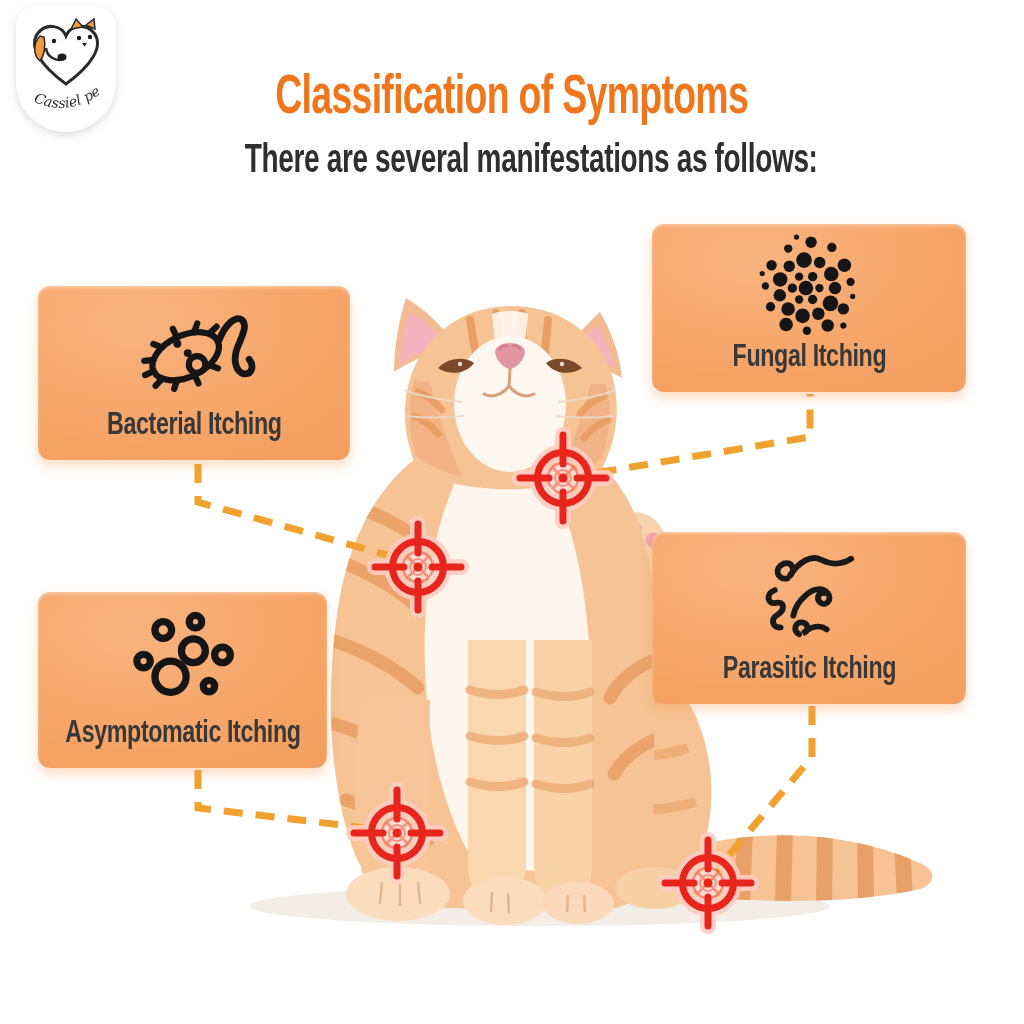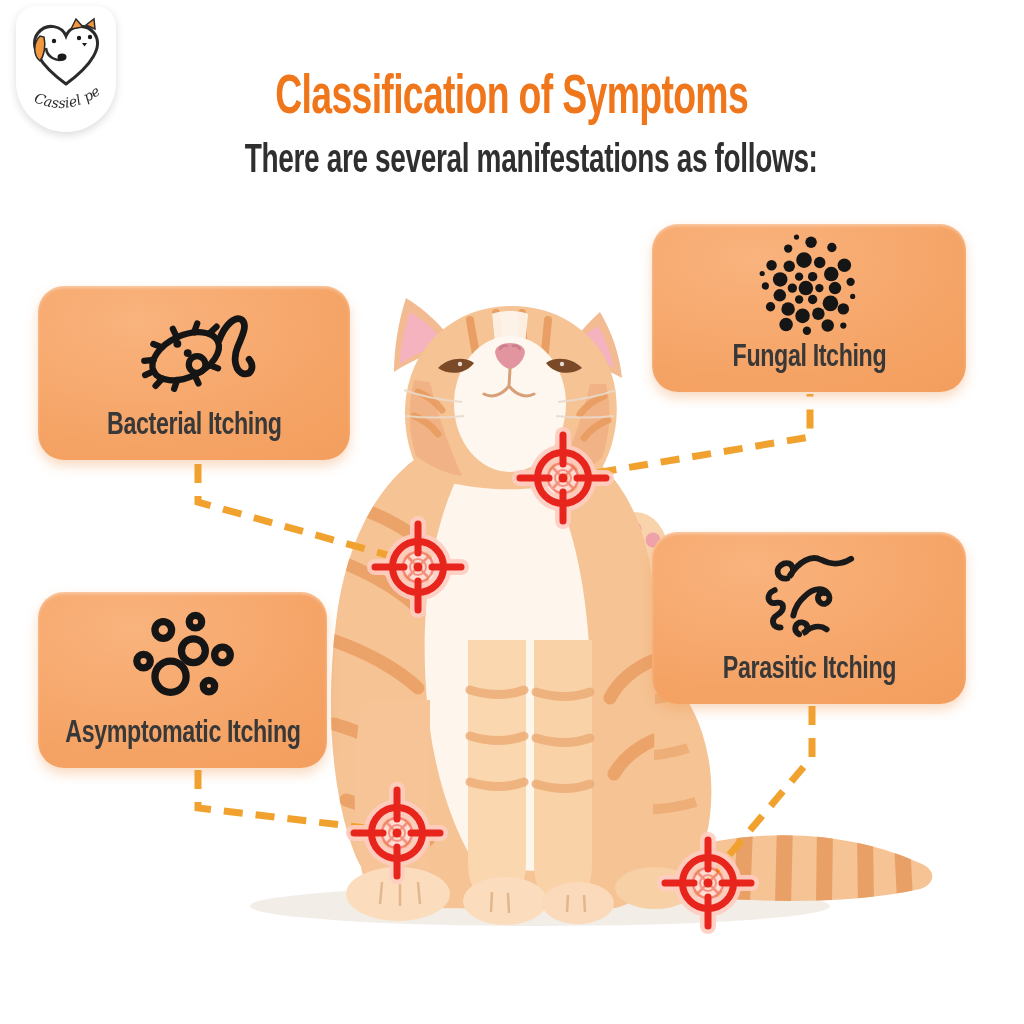--- a/index.html
+++ b/index.html
@@ -22,21 +22,21 @@
   .t-sqz{transform:scaleX(0.68);}
   .s-sqz{transform:scaleX(0.70);}
   .l-sqz{transform:scaleX(0.75);}
 
   
   .logo-badge{position:absolute;left:16px;top:6px;width:100px;height:126px;
       background:#ffffff;border-radius:20px 20px 50px 50px;
       box-shadow:0 3px 8px rgba(0,0,0,0.14);}
 
   
-  .card{position:absolute;border-radius:26px;
+  .card{position:absolute;border-radius:12px;
       background:radial-gradient(130% 130% at 32% 20%, #F9B37D 0%, #F5A365 55%, #F09A58 100%);
       box-shadow:0 6px 12px rgba(238,152,84,0.35), inset 0 2px 3px rgba(255,255,255,0.35);
       display:flex;flex-direction:column;align-items:center;justify-content:flex-end;}
   .card .icon-box{flex:1;display:flex;align-items:center;justify-content:center;width:100%;padding-top:10px;}
   .card .label{margin-bottom:18px;font-size:31px;font-weight:bold;color:#383838;letter-spacing:-0.5px;}
   .card-1{left:38px;top:286px;width:312px;height:174px;text-align:center;}
   .card-2{left:652px;top:224px;width:314px;height:168px;}
   .card-3{left:38px;top:592px;width:289px;height:176px;}
   .card-4{left:652px;top:532px;width:314px;height:172px;}
 </style>

